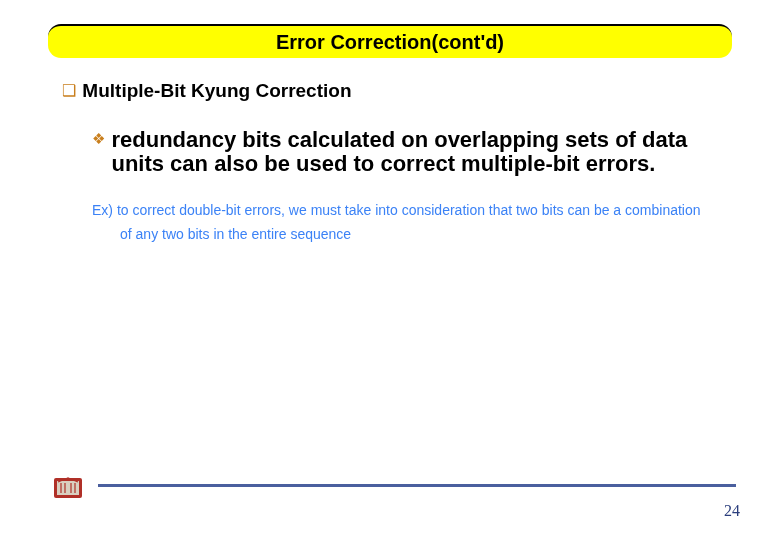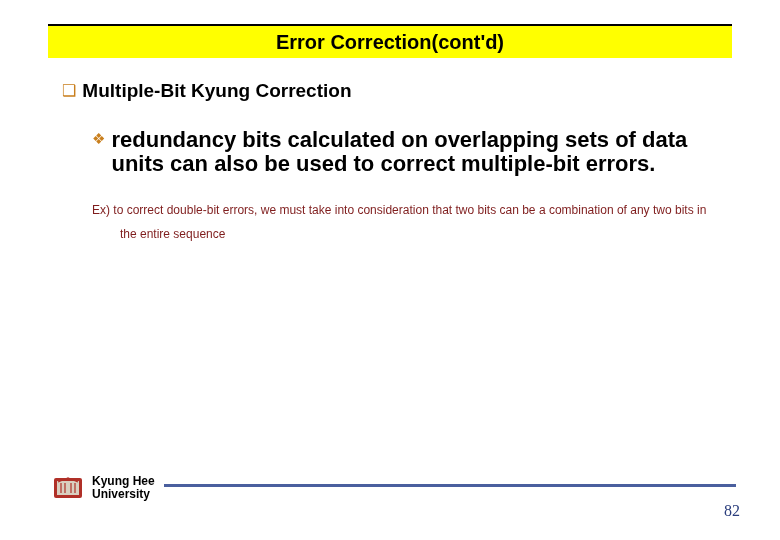--- a/index.html
+++ b/index.html
@@ -15,20 +15,21 @@
     position: absolute;
     top: 24px;
     left: 48px;
     width: 684px;
     height: 34px;
     background: #ffff00;
     border-top: 2px solid #000;
     display: flex;
     align-items: center;
     justify-content: center;
+    border-radius: 13px;
   }
   .title-text {
     font-size: 20px;
     font-weight: bold;
     color: #000;
   }
   .heading-row {
     position: absolute;
     top: 80px;
     left: 62px;
@@ -67,23 +68,23 @@
     color: #000;
     line-height: 24px;
   }
   .example-block {
     position: absolute;
     top: 198px;
     left: 92px;
     width: 624px;
   }
   .example-text {
-    font-size: 12px;
+    font-size: 14px;
     font-weight: normal;
-    color: #7f1d1d;
+    color: #3b82f6;
     line-height: 24px;
     text-indent: -28px;
     padding-left: 28px;
   }
   .footer {
     position: absolute;
     bottom: 32px;
     left: 52px;
     width: 684px;
     height: 40px;
@@ -141,20 +142,16 @@
   <p class="example-text">Ex) to correct double-bit errors, we must take into consideration that two bits can be a combination of any two bits in the entire sequence</p>
 </div>
 
 <div class="footer">
   <svg class="logo" viewBox="0 0 32 28">
     <rect x="2" y="4" width="28" height="20" rx="2" fill="#b03028"></rect>
     <rect x="5" y="7" width="22" height="14" fill="#d9cfc0"></rect>
     <path d="M9 9 L9 19 M13 9 L13 19 M19 9 L19 19 M23 9 L23 19" stroke="#b03028" stroke-width="1.2"></path>
     <path d="M6 8 L16 4 L26 8" fill="none" stroke="#b03028" stroke-width="1.2"></path>
   </svg>
-  <div class="univ-text">
-    <div>Kyung Hee</div>
-    <div>University</div>
-  </div>
   <div class="footer-line"></div>
 </div>
 
-<div class="page-num">82</div>
+<div class="page-num">24</div>
 
 </body></html>

